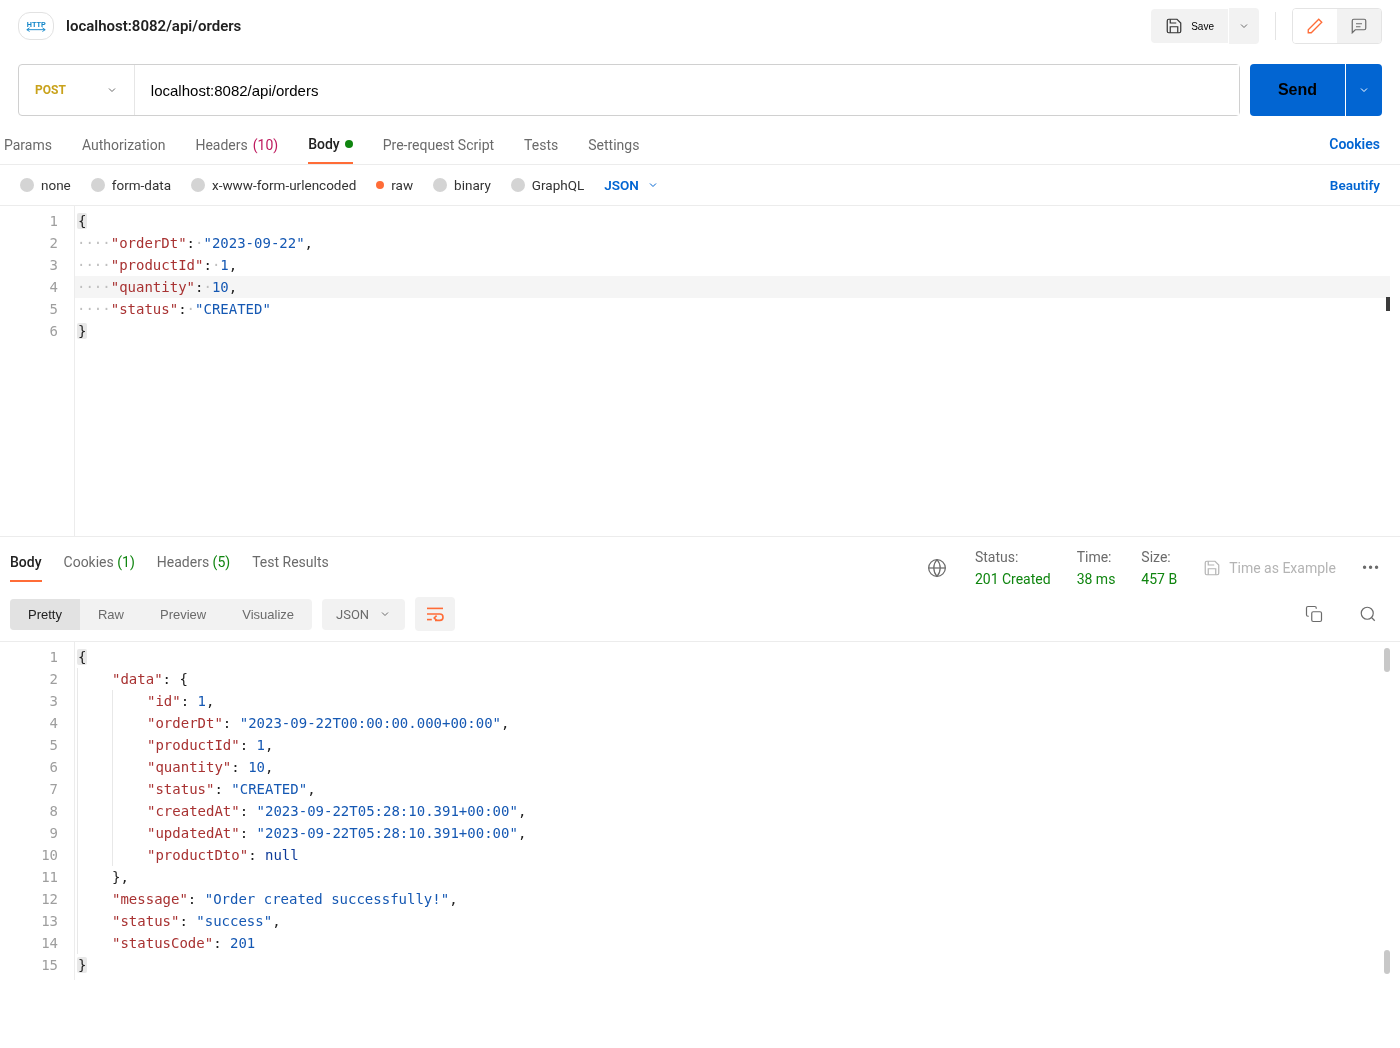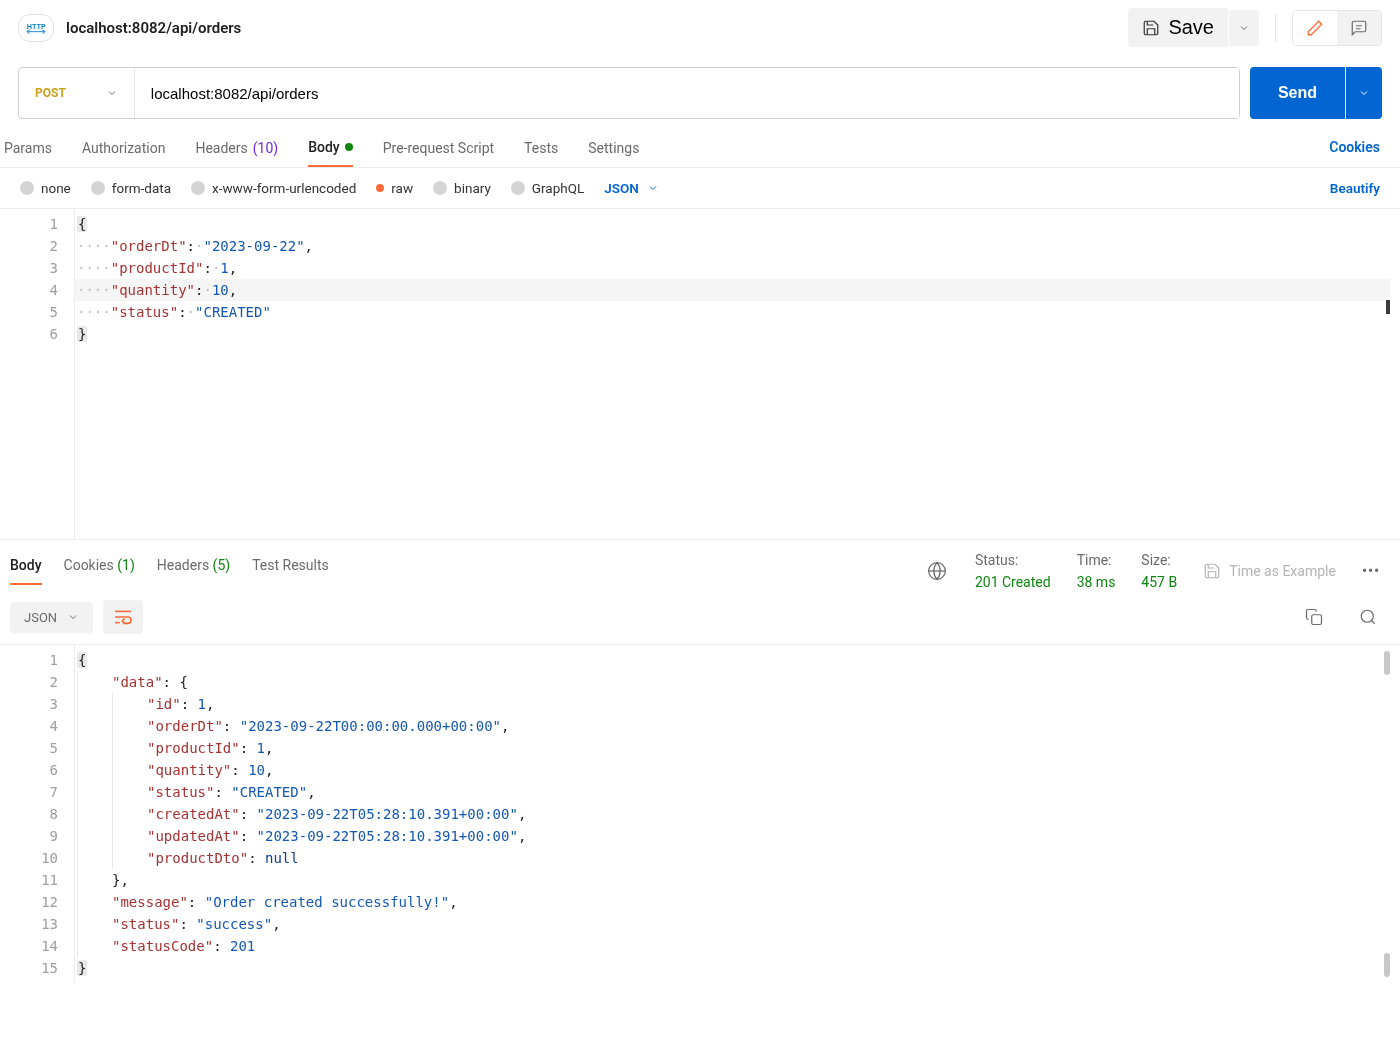--- a/index.html
+++ b/index.html
@@ -5,41 +5,41 @@
   * { box-sizing: border-box; margin: 0; padding: 0; }
   body { font-family: -apple-system, BlinkMacSystemFont, "Segoe UI", Roboto, Helvetica, Arial, sans-serif; font-size: 13px; color: #212121; background: #fff; width: 1400px; }
   
   
   .header { display: flex; align-items: center; padding: 8px 18px; }
   .http-badge { width: 36px; height: 28px; border: 1px solid #e2e2e2; border-radius: 12px; display: flex; align-items: center; justify-content: center; margin-right: 12px; }
   .http-badge svg { width: 22px; height: 16px; }
   .tab-title { font-size: 15px; font-weight: 600; color: #212121; }
   .header-spacer { flex: 1; }
   .save-group { display: flex; align-items: center; }
-  .save-btn { display: flex; align-items: center; gap: 8px; background: #f2f2f2; border: none; border-radius: 4px 0 0 4px; padding: 8px 14px; font-size: 20px; cursor: pointer; }
+  .save-btn { display: flex; align-items: center; gap: 8px; background: #f2f2f2; border: none; border-radius: 4px 0 0 4px; padding: 8px 14px; font-size: 10px; cursor: pointer; }
   .save-caret { width: 30px; height: 36px; background: #f2f2f2; border: none; border-radius: 0 4px 4px 0; margin-left: 1px; display:flex; align-items:center; justify-content:center; cursor:pointer;}
   .sep { width: 1px; height: 28px; background: #e4e4e4; margin: 0 16px; }
   .icon-pair { display: flex; border: 1px solid #e4e4e4; border-radius: 4px; overflow: hidden; }
   .icon-btn { width: 44px; height: 34px; display:flex; align-items:center; justify-content:center; background:#fff; border:none; cursor:pointer;}
   .icon-btn.grey { background:#f2f2f2; }
   
   
   .url-row { display: flex; gap: 10px; padding: 12px 18px 6px 18px; }
   .url-box { flex: 1; display: flex; border: 1px solid #d0d0d0; border-radius: 4px; height: 52px; }
   .method { display:flex; align-items:center; gap: 40px; padding: 0 16px; border-right: 1px solid #e6e6e6; font-weight: 700; color: #c9a21b; font-size:12px;}
   .url-input { flex:1; border:none; outline:none; font-size: 15px; padding: 0 16px; }
   .send-group { display:flex; }
-  .send-btn { background:#0265d2; color:#ffffff; border:none; font-size:16px; font-weight:600; padding: 0 28px; border-radius: 4px 0 0 4px; cursor:pointer;}
+  .send-btn { background:#0265d2; color:#000000; border:none; font-size:16px; font-weight:600; padding: 0 28px; border-radius: 4px 0 0 4px; cursor:pointer;}
   .send-caret { width: 36px; background:#0265d2; border:none; border-radius:0 4px 4px 0; margin-left:1px; display:flex; align-items:center; justify-content:center; cursor:pointer;}
   
   
   .tabs { display:flex; gap: 30px; padding: 14px 20px 0 4px; border-bottom: 1px solid #ececec; font-size:14px;}
   .tab { padding-bottom: 10px; cursor:pointer; color:#6b6b6b; display:flex; align-items:center; gap:5px;}
   .tab.active { color:#212121; border-bottom: 2px solid #ff6c37; font-weight:500;}
-  .tab .count { color:#6d28d9; }
+  .tab .count { color:#be185d; }
   .tab .dot { width:8px; height:8px; border-radius:50%; background:#0f850f; }
   .tabs-spacer { flex:1; }
   .cookies-link { color:#0265d2; font-weight:600; padding-bottom:10px; cursor:pointer;}
   
   
   .body-type { display:flex; gap: 20px; align-items:center; padding: 12px 20px; font-size:13.5px; border-bottom:1px solid #ececec;}
   .radio-item { display:flex; align-items:center; gap:7px; color:#333; cursor:pointer;}
   .radio-circle { width:14px; height:14px; border-radius:50%; background:#d4d4d4; display:flex; align-items:center; justify-content:center;}
   .radio-circle.sel { background:#fff; border:4px solid #ff6c37; width:8px; height:8px;}
   .lang-sel { display:flex; align-items:center; gap:8px; color:#0265d2; font-weight:600; cursor:pointer;}
@@ -260,20 +260,26 @@
         <path d="M19 21H5a2 2 0 0 1-2-2V5a2 2 0 0 1 2-2h11l5 5v11a2 2 0 0 1-2 2z"></path>
         <polyline points="17 21 17 13 7 13 7 21"></polyline>
         <polyline points="7 3 7 8 15 8"></polyline>
       </svg>
     <span>Time as Example</span>
   </div>
   <div class="more-btn">•••</div>
 </div>
 
 <div class="resp-ctrl">
+  <div class="seg">
+    <button class="seg-btn active">Pretty</button>
+    <button class="seg-btn">Raw</button>
+    <button class="seg-btn">Preview</button>
+    <button class="seg-btn">Visualize</button>
+  </div>
   <div class="json-pill">
     <span>JSON</span>
     <svg class="chev" viewBox="0 0 24 24" fill="none" stroke="#6b6b6b" stroke-width="2">
         <polyline points="6 9 12 15 18 9"></polyline>
       </svg>
   </div>
   <div class="wrap-btn">
     <svg width="20" height="16" viewBox="0 0 24 20" fill="none" stroke="#ff6c37" stroke-width="2">
         <line x1="2" y1="3" x2="22" y2="3"></line>
         <path d="M2 10 H18 a4 4 0 0 1 0 8 H12"></path>

